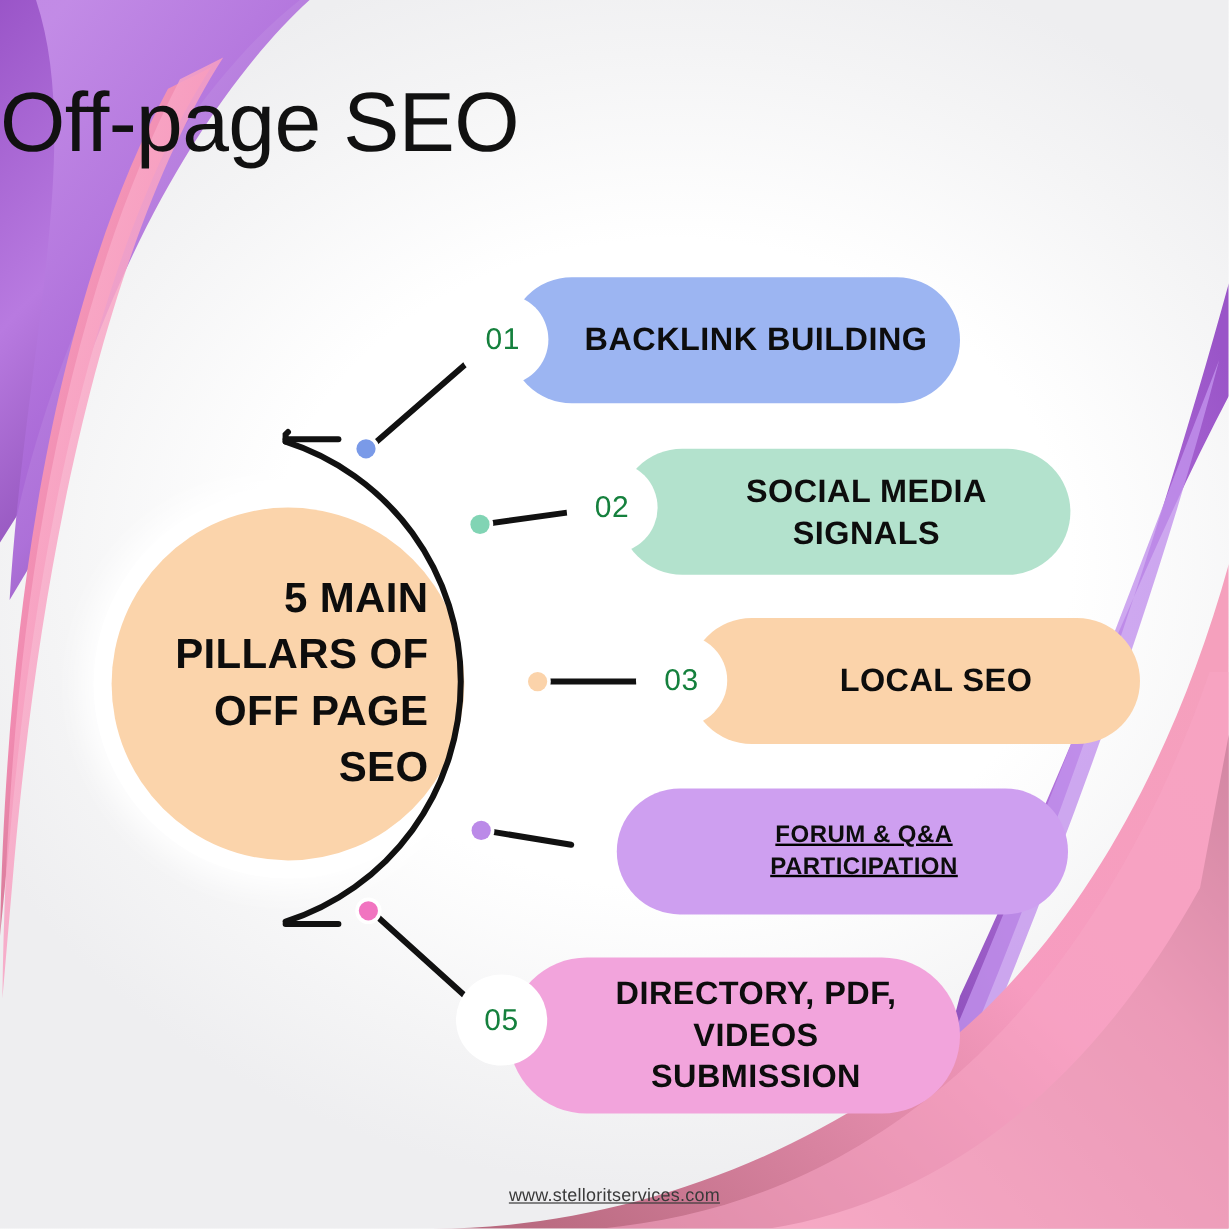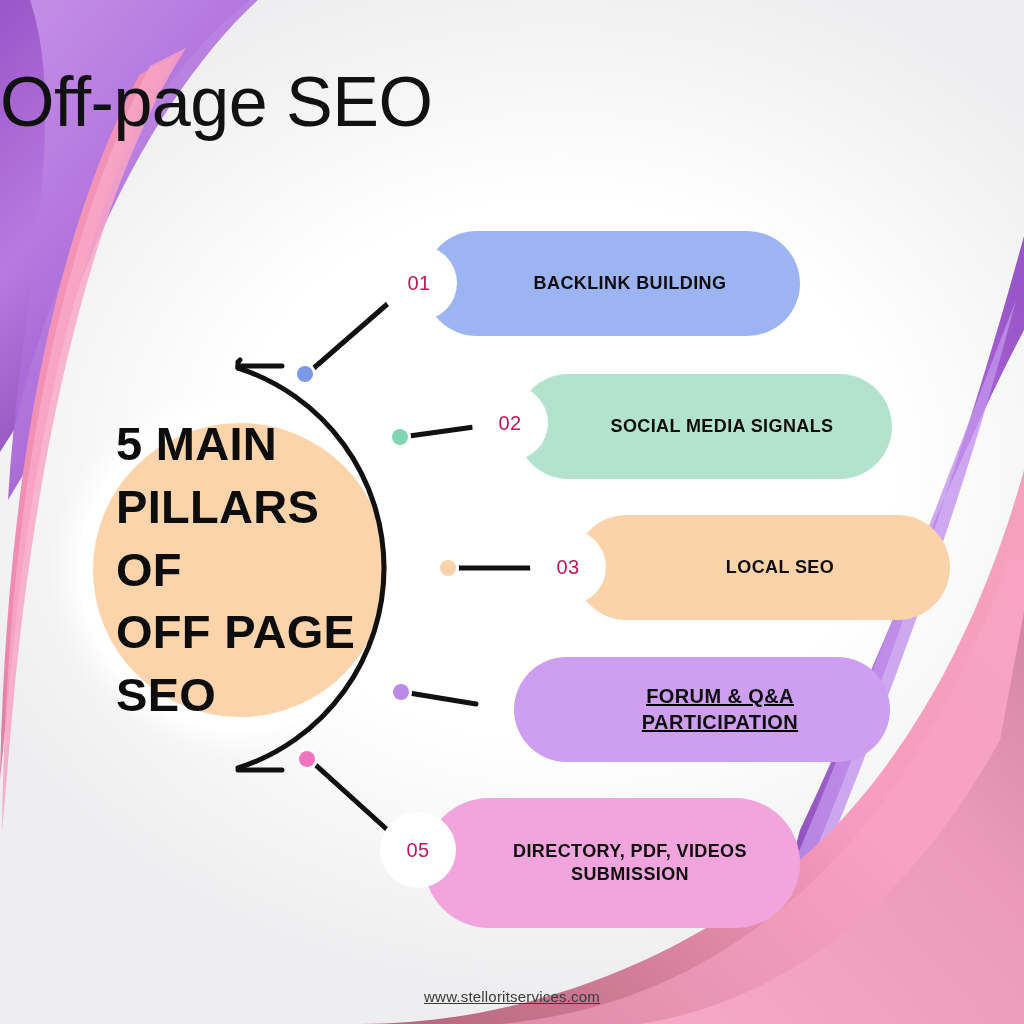--- a/index.html
+++ b/index.html
@@ -59,25 +59,25 @@
     width: 294px;
     height: 294px;
     border-radius: 50%;
     background: #fbd4ab;
     display: flex;
     align-items: center;
     justify-content: center;
   }
   #center-label {
     font-family: "Liberation Sans", sans-serif;
-    font-size: 47px;
+    font-size: 35px;
     font-weight: bold;
     line-height: 1.34;
     color: #0d0d0d;
-    text-align: left;
+    text-align: right;
     letter-spacing: 0.3px;
     white-space: pre-line;
     margin-left: 23px;
   }
 
   
   #connectors {
     position: absolute;
     left: 0;
     top: 0;
@@ -91,43 +91,43 @@
     position: absolute;
     border-radius: 999px;
     display: flex;
     align-items: center;
     justify-content: center;
     box-sizing: border-box;
   }
   .pill-label {
     font-family: "Liberation Sans", sans-serif;
     font-weight: bold;
-    font-size: 18px;
+    font-size: 27px;
     letter-spacing: 0.4px;
     color: #0d0d0d;
     text-align: center;
     line-height: 1.28;
     white-space: pre-line;
     padding-left: 54px;
     padding-right: 18px;
   }
   
   .notch {
     position: absolute;
     border-radius: 50%;
     background: #ffffff;
     display: flex;
     align-items: center;
     justify-content: center;
   }
   .notch-num {
     font-family: "Liberation Sans", sans-serif;
-    font-size: 20px;
+    font-size: 25px;
     font-weight: 400;
-    color: #be185d;
+    color: #15803d;
     letter-spacing: 0.5px;
   }
 
   
   #footer {
     position: absolute;
     left: 0;
     top: 988px;
     width: 1024px;
     text-align: center;

